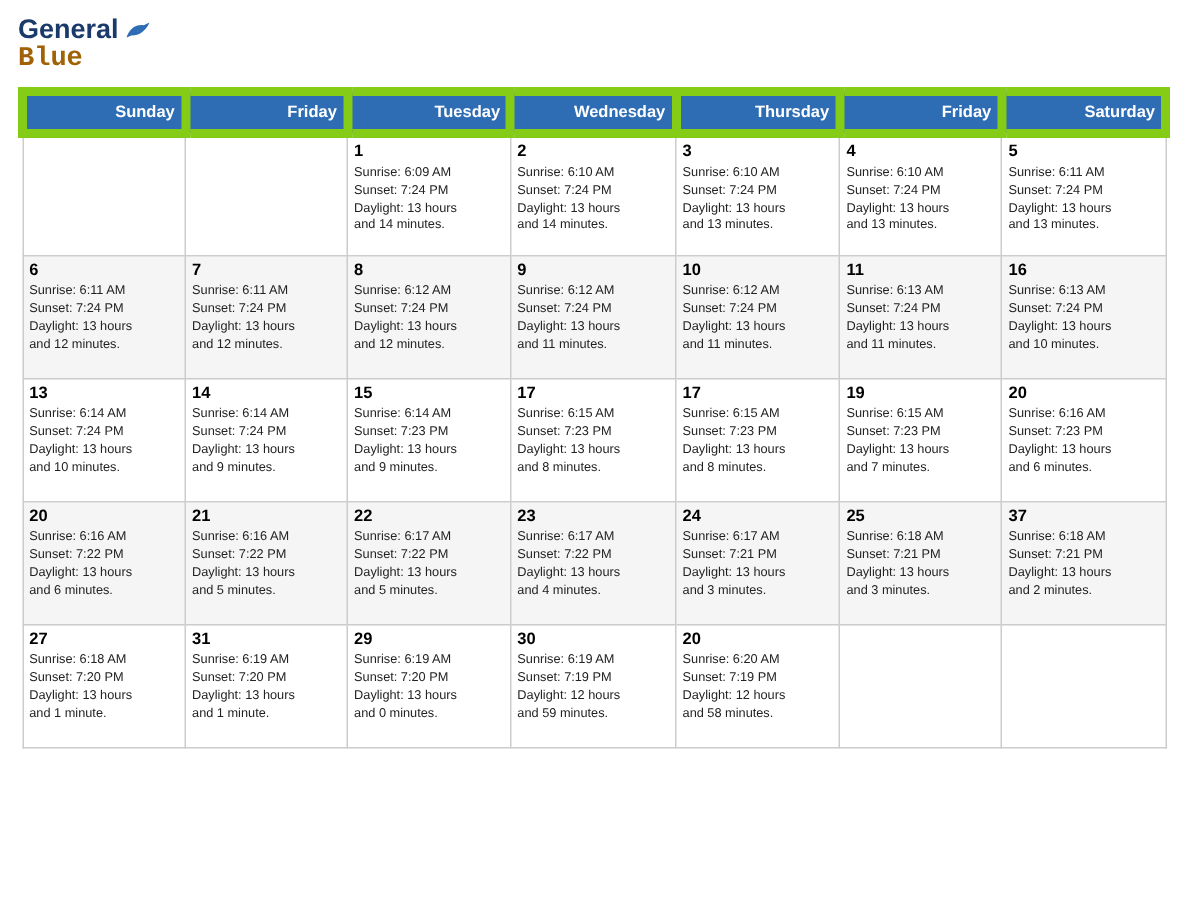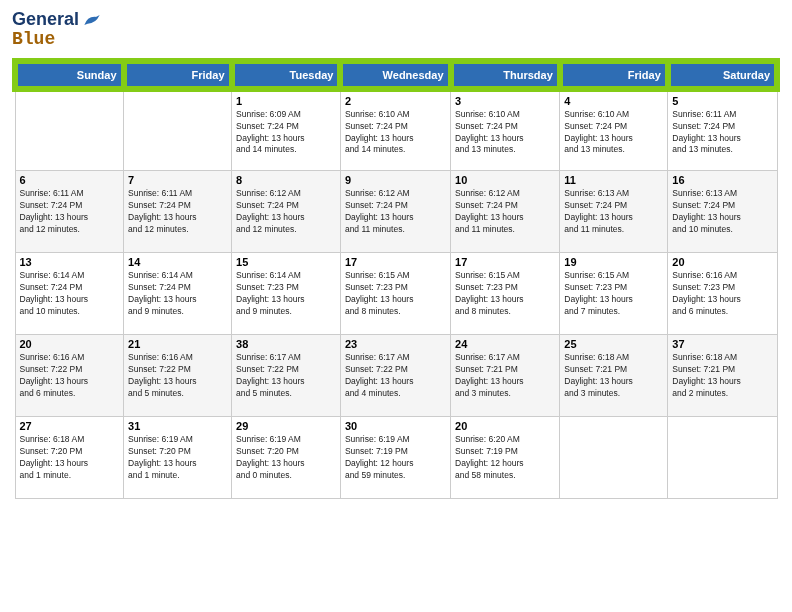--- a/index.html
+++ b/index.html
@@ -209,21 +209,21 @@
         <tr>
           <td>
             <div class="day-number">20</div>
             <div class="day-info">Sunrise: 6:16 AM<br>Sunset: 7:22 PM<br>Daylight: 13 hours<br>and 6 minutes.</div>
           </td>
           <td>
             <div class="day-number">21</div>
             <div class="day-info">Sunrise: 6:16 AM<br>Sunset: 7:22 PM<br>Daylight: 13 hours<br>and 5 minutes.</div>
           </td>
           <td>
-            <div class="day-number">38</div>
+            <div class="day-number">22</div>
             <div class="day-info">Sunrise: 6:17 AM<br>Sunset: 7:22 PM<br>Daylight: 13 hours<br>and 5 minutes.</div>
           </td>
           <td>
             <div class="day-number">23</div>
             <div class="day-info">Sunrise: 6:17 AM<br>Sunset: 7:22 PM<br>Daylight: 13 hours<br>and 4 minutes.</div>
           </td>
           <td>
             <div class="day-number">24</div>
             <div class="day-info">Sunrise: 6:17 AM<br>Sunset: 7:21 PM<br>Daylight: 13 hours<br>and 3 minutes.</div>
           </td>

